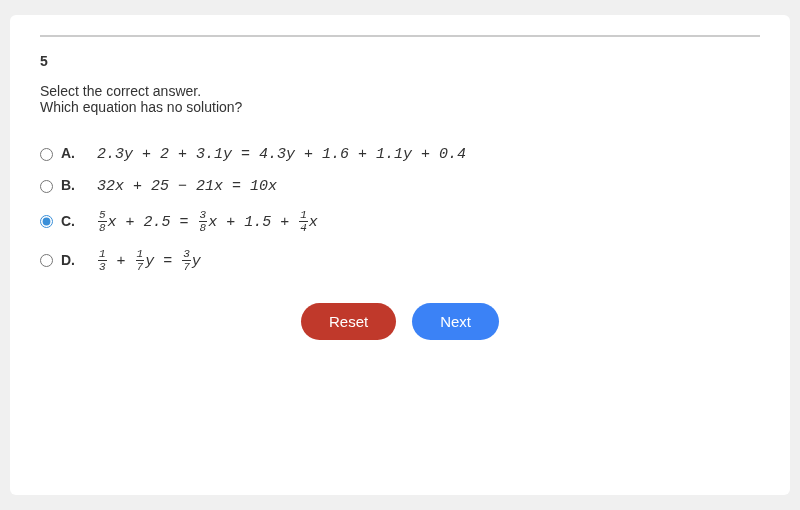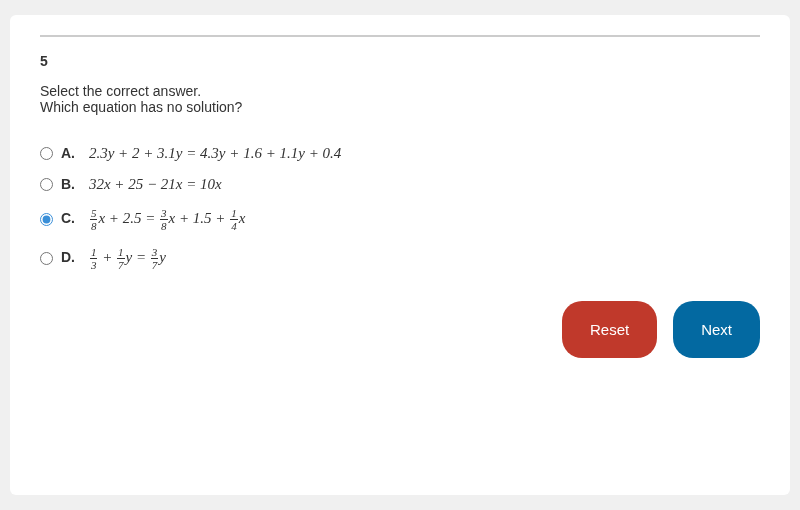--- a/index.html
+++ b/index.html
@@ -66,22 +66,23 @@
       accent-color: #3a8fd8;
     }
 
     .option-label {
       font-weight: bold;
       margin-right: 10px;
     }
 
     .math-expr {
       font-style: italic;
-      font-family: Liberation Serif, serif;
+      font-family: Liberation Mono, monospace;
       font-size: 15px;
+      margin-left: 8px;
     }
 
     .frac {
       display: inline-flex;
       flex-direction: column;
       align-items: center;
       vertical-align: middle;
       font-style: italic;
       font-size: 11px;
       line-height: 1.1;
@@ -92,42 +93,42 @@
       border-bottom: 1px solid #333;
       padding: 0 1px;
     }
 
     .frac .den {
       padding: 0 1px;
     }
 
     .buttons {
       display: flex;
-      justify-content: flex-end;
+      justify-content: center;
       gap: 16px;
       margin-top: 10px;
     }
 
     .btn-reset {
       background-color: #c0392b;
       color: #fff;
       border: none;
       border-radius: 20px;
       padding: 10px 28px;
       font-size: 15px;
       cursor: pointer;
       font-weight: 500;
     }
 
     .btn-next {
-      background-color: #0369a1;
+      background-color: #3b82f6;
       color: #fff;
       border: none;
       border-radius: 20px;
-      padding: 20px 28px;
+      padding: 0 28px;
       font-size: 15px;
       cursor: pointer;
       font-weight: 500;
     }
 
     .top-border {
       border-top: 2px solid #ccc;
       margin-bottom: 16px;
     }
   </style>

